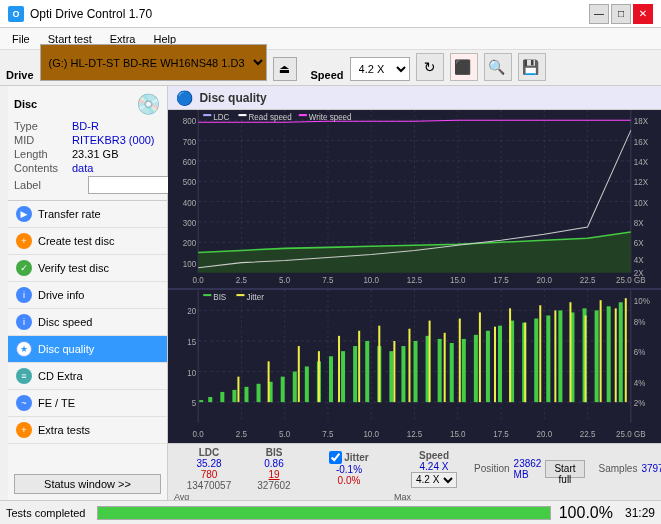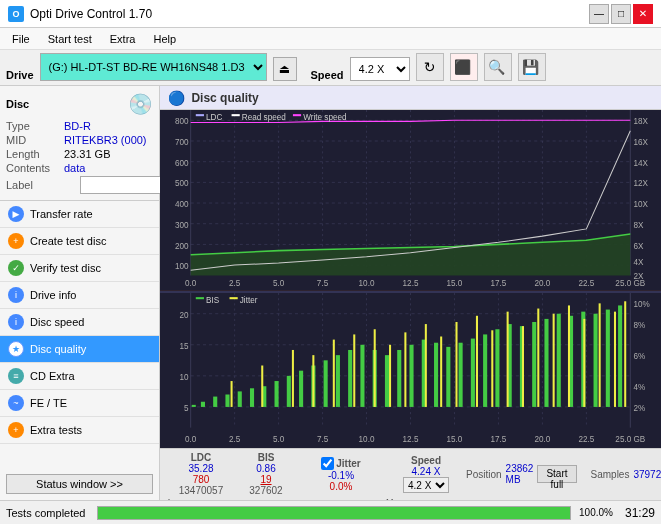--- a/index.html
+++ b/index.html
@@ -14,28 +14,28 @@
     .titlebar-btn { width: 20px; height: 20px; border: 1px solid #aaa; background: #e0e0e0; cursor: pointer; display: flex; align-items: center; justify-content: center; font-size: 10px; }
     .titlebar-btn.close { background: #e81123; color: white; border-color: #e81123; }
 
     
     .menubar { background: #f8f8f8; border-bottom: 1px solid #ddd; padding: 2px 4px; display: flex; gap: 2px; height: 22px; align-items: center; }
     .menu-item { padding: 2px 8px; cursor: pointer; font-size: 11px; }
 
     
     .toolbar { background: #f0f0f0; border-bottom: 1px solid #ccc; padding: 4px 6px; display: flex; align-items: flex-end; gap: 6px; height: 36px; }
     .toolbar-label { font-size: 11px; font-weight: bold; }
-    .drive-select { height: 28px; font-size: 11px; border: 1px solid #aaa; background: #5eead4; padding: 0 4px; min-width: 200px; }
+    .drive-select { height: 37px; font-size: 11px; border: 1px solid #aaa; background: #a16207; padding: 0 4px; min-width: 200px; }
     .toolbar-btn { width: 24px; height: 24px; border: 1px solid #aaa; background: #e8e8e8; cursor: pointer; display: flex; align-items: center; justify-content: center; font-size: 12px; }
     .speed-label { font-size: 11px; font-weight: bold; margin-left: 8px; }
     .speed-select { height: 24px; font-size: 11px; border: 1px solid #aaa; background: white; padding: 0 4px; min-width: 60px; }
     .toolbar-icon-btn { width: 28px; height: 28px; border: 1px solid #bbb; background: #e8e8e8; cursor: pointer; display: flex; align-items: center; justify-content: center; font-size: 14px; }
 
     
-    .main-layout { display: flex; height: calc(524px - 28px - 22px - 36px - 24px); }
+    .main-layout { display: flex; height: calc(524px - 28px - 22px - 36px - 24px); padding-left: 8px; }
 
     
     .sidebar { width: 160px; background: #f5f5f5; border-right: 1px solid #ccc; display: flex; flex-direction: column; }
     .disc-panel { border-bottom: 1px solid #ccc; padding: 6px; }
     .disc-header { display: flex; align-items: center; justify-content: space-between; margin-bottom: 4px; }
     .disc-row { display: flex; margin-bottom: 2px; font-size: 11px; }
     .disc-key { color: #555; width: 58px; flex-shrink: 0; }
     .disc-val { color: #0000cc; font-weight: normal; }
     .disc-val-black { color: #000; }
     .disc-label-row { display: flex; align-items: center; gap: 16px; margin-top: 2px; }
@@ -59,21 +59,21 @@
     .disc-quality-title { font-size: 12px; font-weight: bold; color: #333; }
 
     
     .charts { flex: 1; display: flex; flex-direction: column; background: #2a2a3a; }
 
     
     .bottom-bar { height: 24px; background: #f0f0f0; border-top: 1px solid #ccc; display: flex; align-items: center; padding: 0 6px; gap: 4px; font-size: 11px; }
     .status-text { flex: 0 0 auto; margin-right: 8px; }
     .progress-container { flex: 1; height: 14px; background: #ddd; border: 1px solid #aaa; }
     .progress-bar { height: 100%; background: #44cc44; }
-    .progress-label { font-size: 10px; margin-left: 4px; }
+    .progress-label { font-size: 16px; margin-left: 4px; }
     .time-label { margin-left: 8px; font-size: 12px; }
     .start-btn { padding: 2px 8px; border: 1px solid #aaa; background: #e0e0e0; cursor: pointer; font-size: 10px; height: 18px; }
   </style>
 </head>
 <body>
 
 <div class="titlebar">
   <div class="titlebar-left">
     <div class="titlebar-icon">O</div>
     <span class="titlebar-title">Opti Drive Control 1.70</span>

